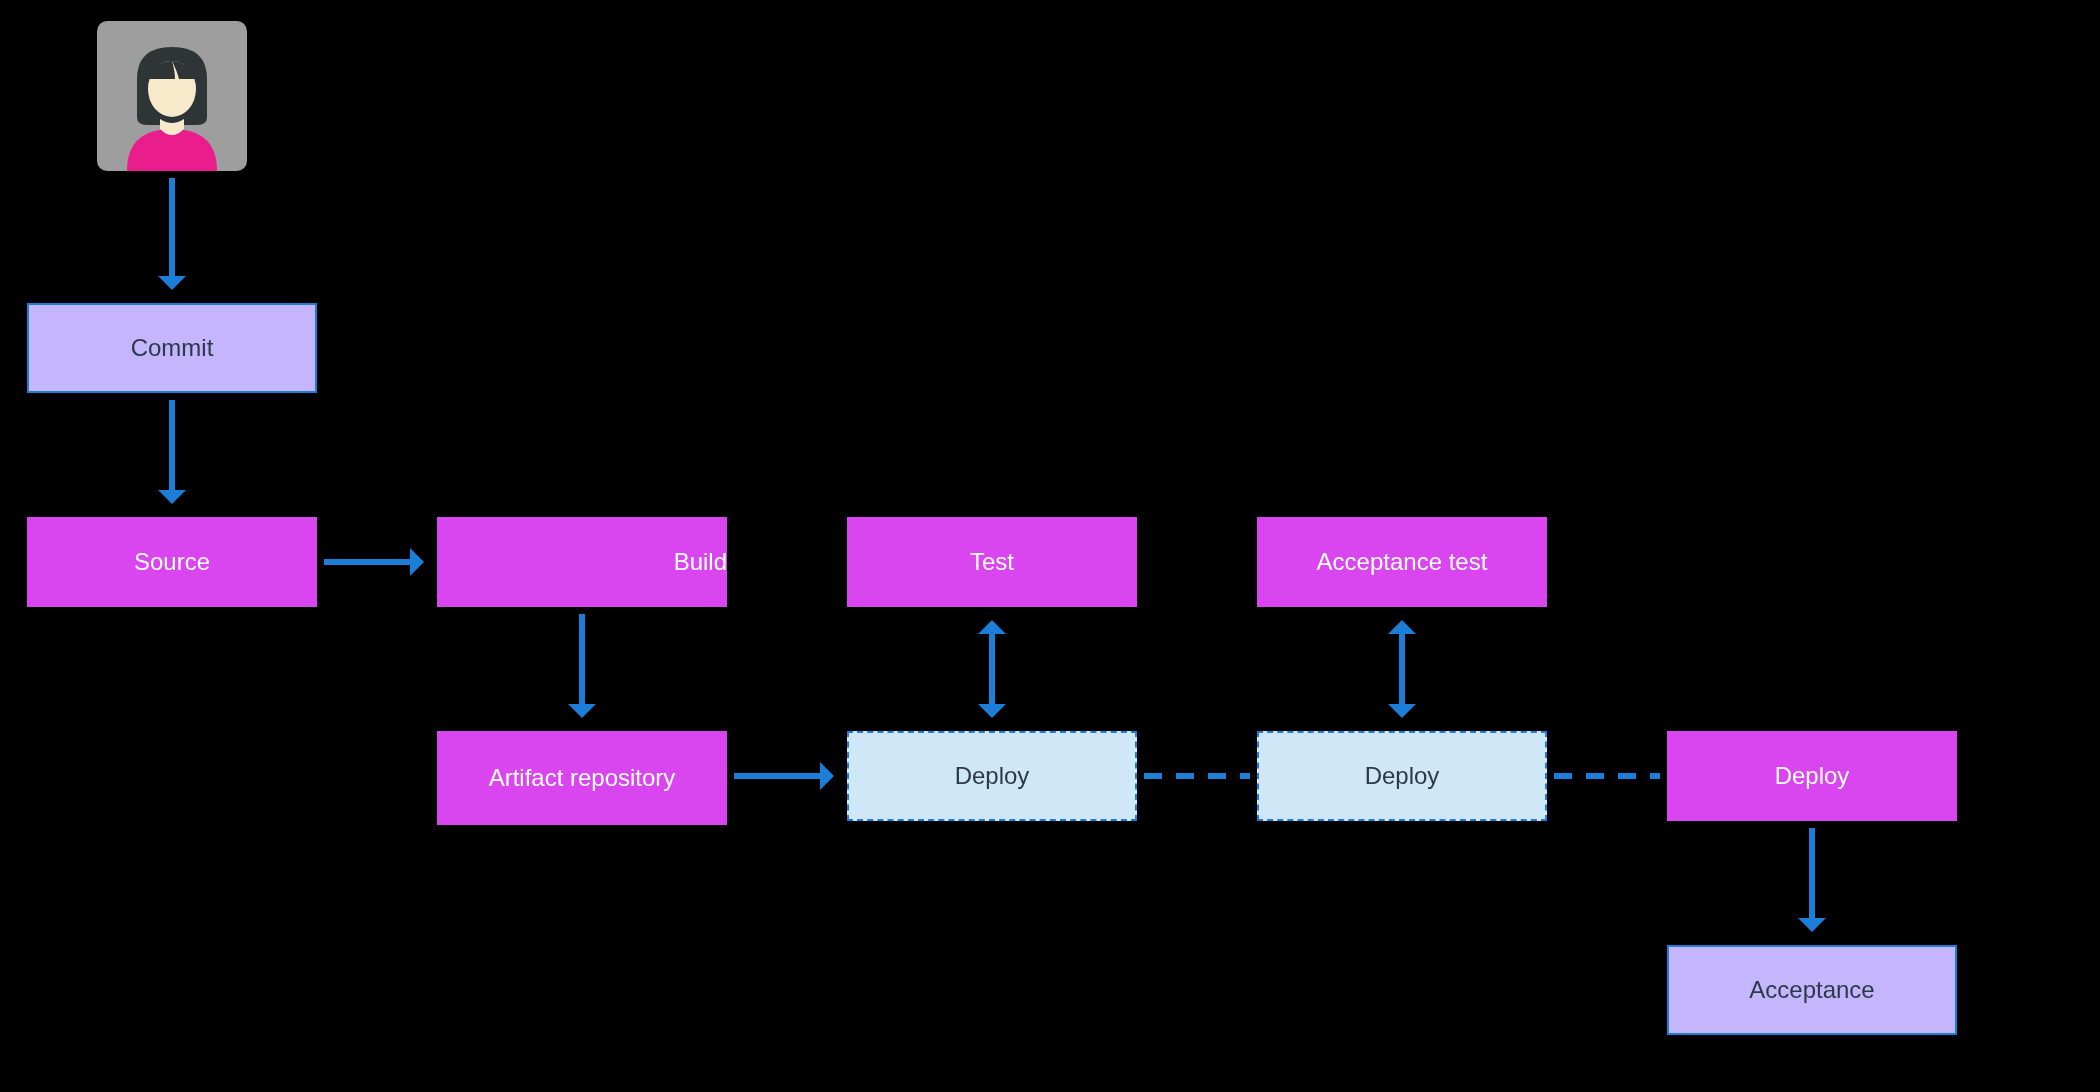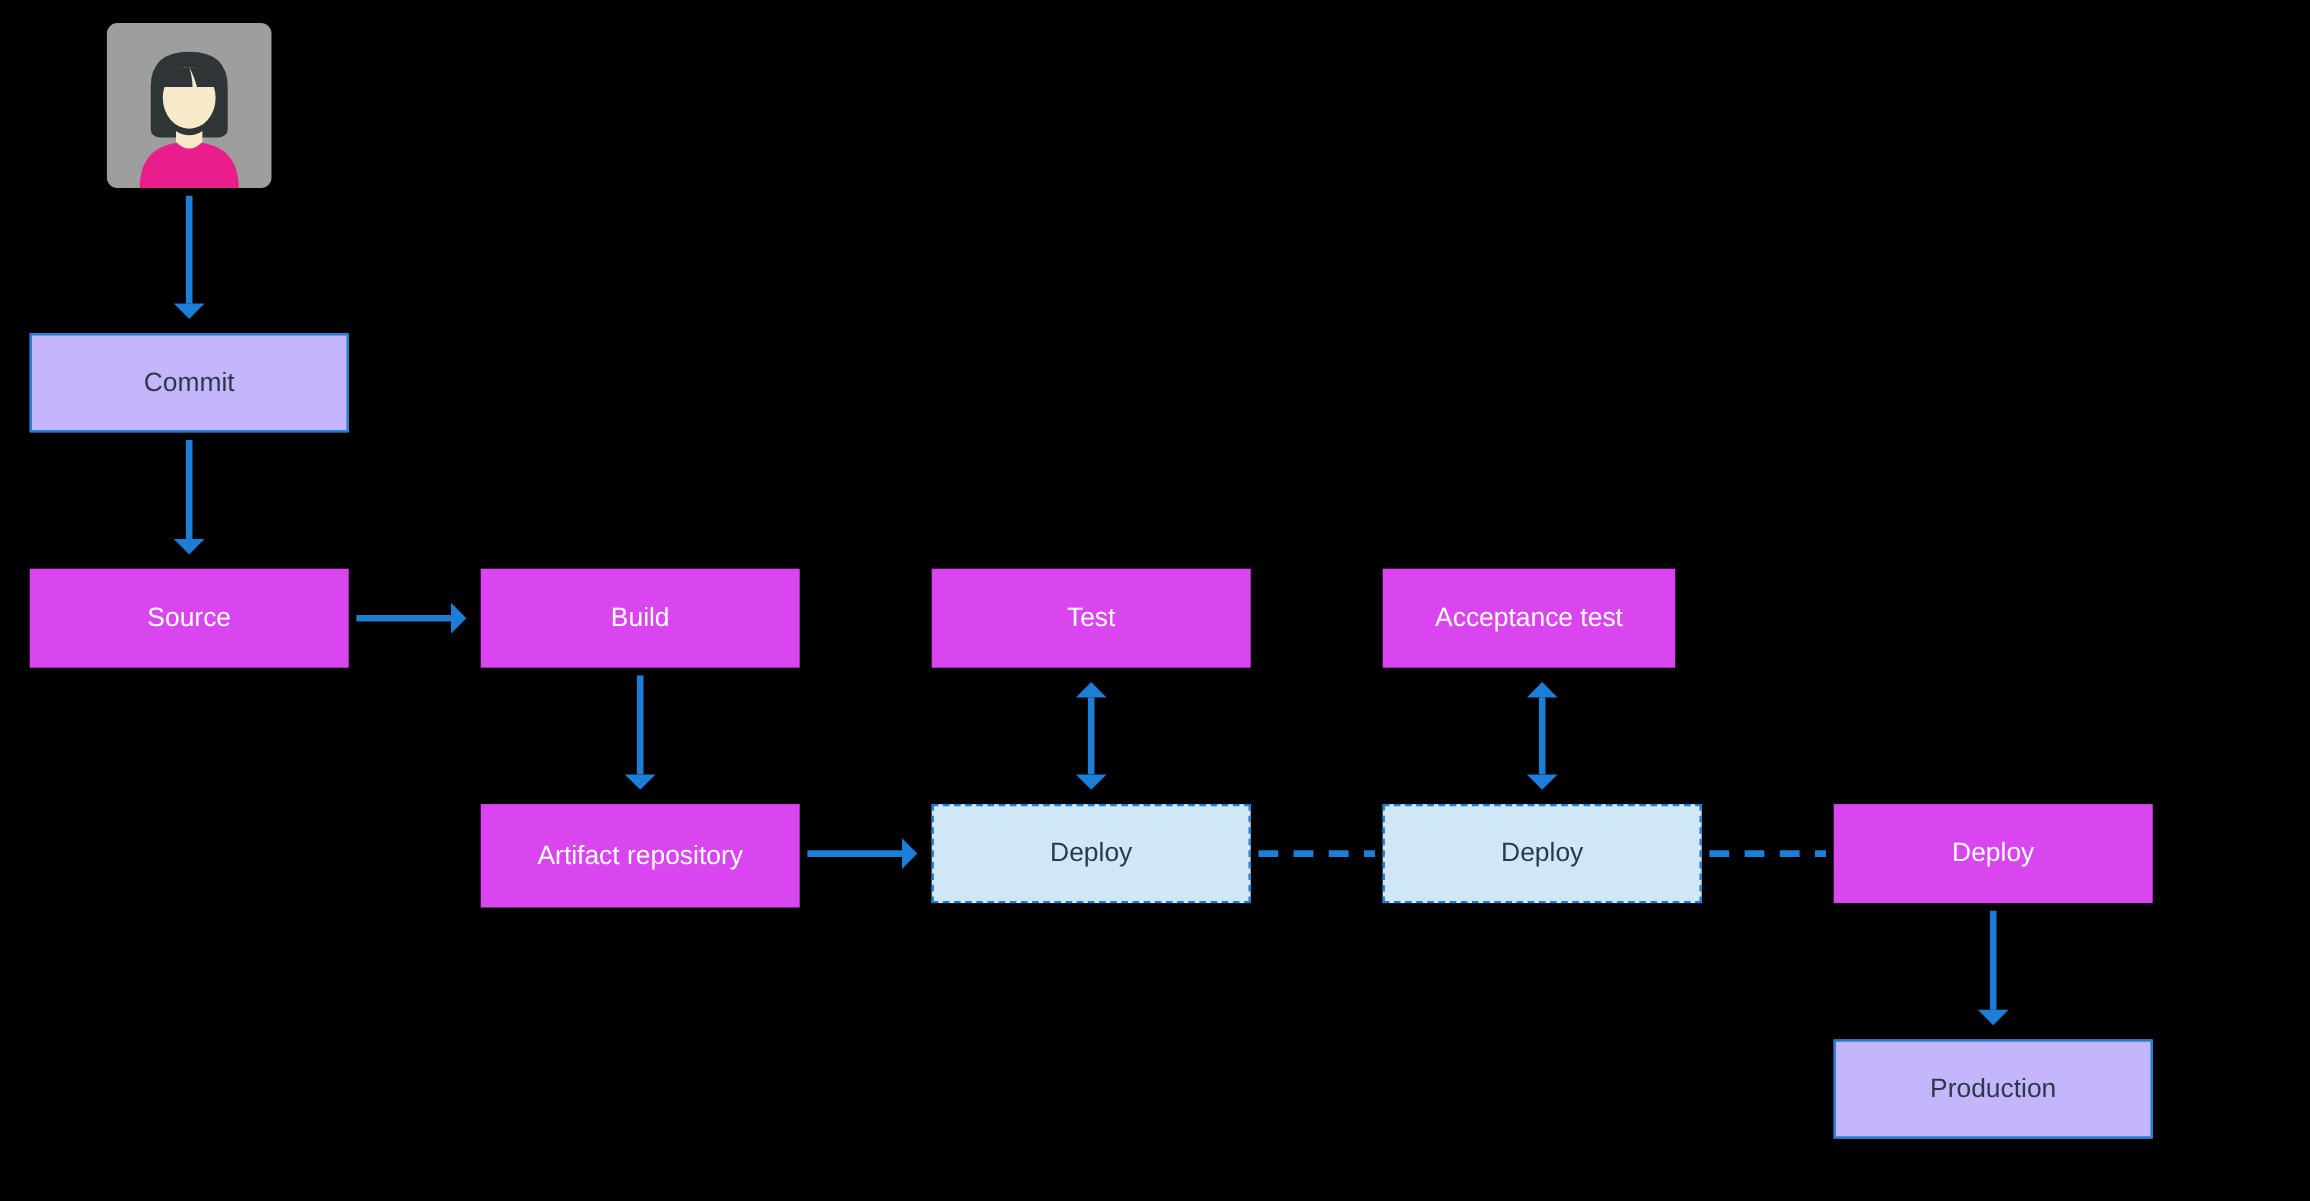--- a/index.html
+++ b/index.html
@@ -32,43 +32,43 @@
       <path d="M63 108 Q75 120 87 108 L87 98 Q75 106 63 98 Z" fill="#f7eacb"></path>
     </svg>
   </div>
 
   <div class="box light" style="left:27px;top:303px;width:290px;height:90px;">
       <span>Commit</span>
     </div>
   <div class="box solid" style="left:27px;top:517px;width:290px;height:90px;">
       <span>Source</span>
     </div>
-  <div class="box solid" style="left:437px;top:517px;width:290px;height:90px;">
+  <div class="box solid" style="left:437px;top:517px;width:290px;height:90px;justify-content:flex-end;">
       <span>Build</span>
     </div>
   <div class="box solid" style="left:437px;top:731px;width:290px;height:94px;">
       <span>Artifact repository</span>
     </div>
   <div class="box solid" style="left:847px;top:517px;width:290px;height:90px;">
       <span>Test</span>
     </div>
   <div class="box dashed" style="left:847px;top:731px;width:290px;height:90px;">
       <span>Deploy</span>
     </div>
-  <div class="box solid" style="left:1257px;top:517px;width:266px;height:90px;">
+  <div class="box solid" style="left:1257px;top:517px;width:290px;height:90px;">
       <span>Acceptance test</span>
     </div>
   <div class="box dashed" style="left:1257px;top:731px;width:290px;height:90px;">
       <span>Deploy</span>
     </div>
   <div class="box solid" style="left:1667px;top:731px;width:290px;height:90px;">
       <span>Deploy</span>
     </div>
   <div class="box light" style="left:1667px;top:945px;width:290px;height:90px;">
-      <span>Production</span>
+      <span>Acceptance</span>
     </div>
 
   <svg class="arrows">
       <line x1="172" y1="178" x2="172" y2="276" stroke="#1c7ed6" stroke-width="6"></line>
       <polygon points="158,276 186,276 172,290" fill="#1c7ed6"></polygon>
       <line x1="172" y1="400" x2="172" y2="490" stroke="#1c7ed6" stroke-width="6"></line>
       <polygon points="158,490 186,490 172,504" fill="#1c7ed6"></polygon>
       <line x1="324" y1="562" x2="410" y2="562" stroke="#1c7ed6" stroke-width="6"></line>
       <polygon points="410,548 410,576 424,562" fill="#1c7ed6"></polygon>
       <line x1="582" y1="614" x2="582" y2="704" stroke="#1c7ed6" stroke-width="6"></line>

